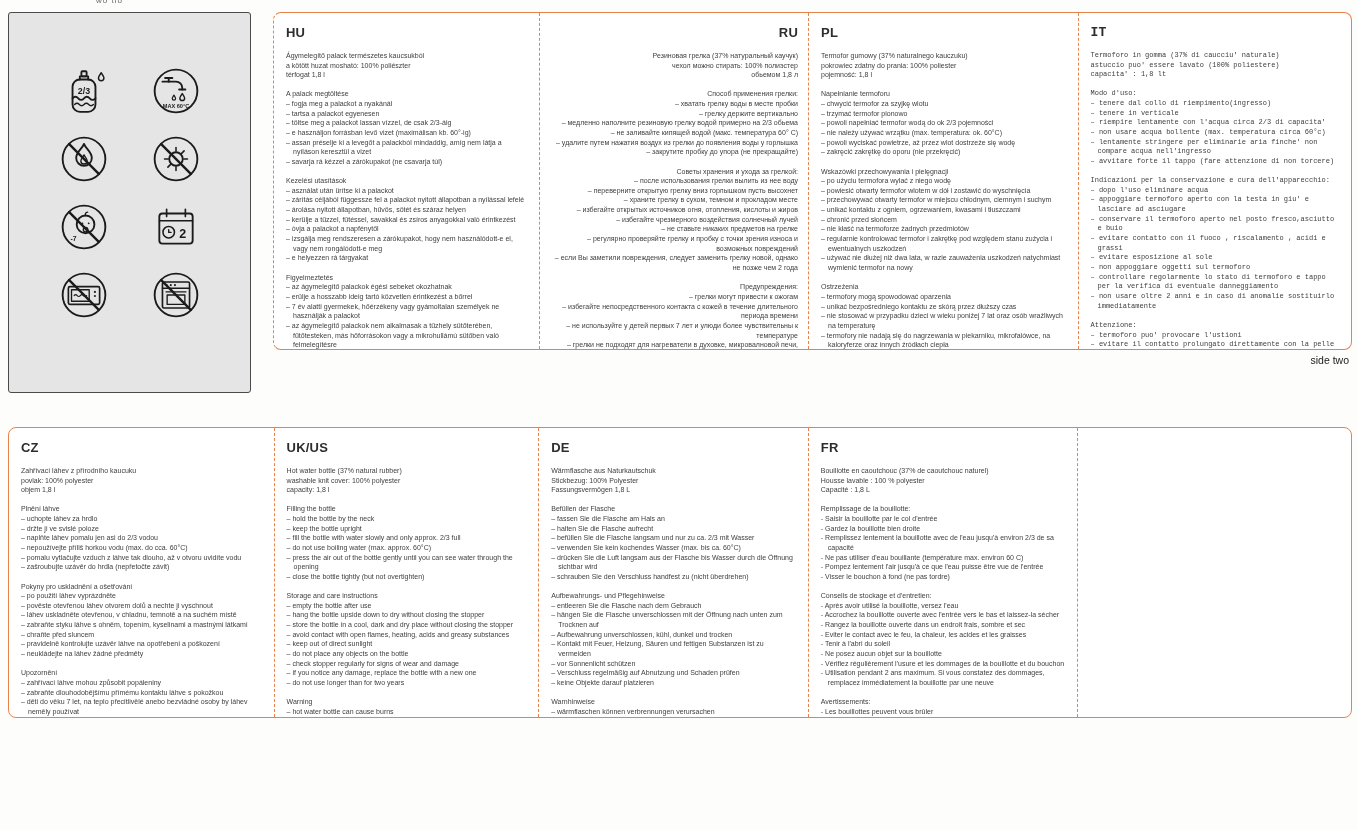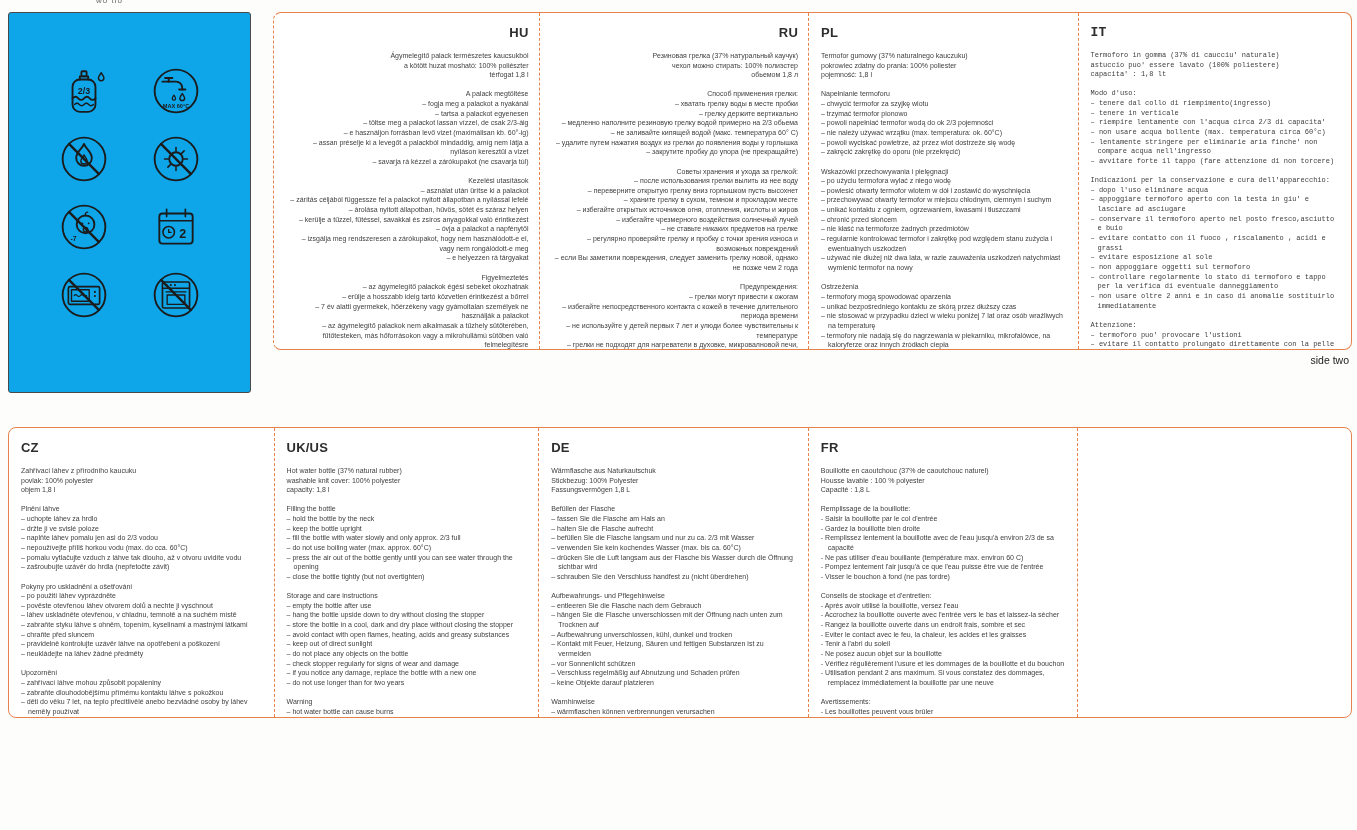--- a/index.html
+++ b/index.html
@@ -5,40 +5,40 @@
   html,body{margin:0;padding:0;}
   body{
     width:1357px;height:830px;position:relative;overflow:hidden;
     background:#fdfdfc;color:#3e3e3e;
     font-family:"Liberation Sans","DejaVu Sans",sans-serif;
   }
   .cropped-text{position:absolute;top:-4px;left:96px;font-size:8px;color:#6a6a6a;letter-spacing:1px;}
   
   .icons-panel{
     position:absolute;left:8px;top:12px;width:243px;height:381px;
-    border:1px solid #4a4a4a;border-radius:3px;background:#0ea5e9;box-sizing:border-box;
+    border:1px solid #4a4a4a;border-radius:3px;background:#e5e5e5;box-sizing:border-box;
   }
   .icons-grid{
     display:grid;grid-template-columns:92px 92px;grid-auto-rows:68px;
     justify-content:center;align-items:center;justify-items:center;padding-top:44px;
   }
   .picto{display:block;}
   .picto text{font-family:"Liberation Sans","DejaVu Sans",sans-serif;fill:#1b1b1b;stroke:none;}
   
   .lang-group{
     position:absolute;display:flex;background:#fff;box-sizing:border-box;
     border:1.5px solid #e8824b;border-radius:8px;
   }
   .top-group{left:273px;top:12px;width:1079px;height:338px;border-left-style:dashed;}
   .bottom-group{left:8px;top:427px;width:1344px;height:291px;}
   .lang-panel{
     box-sizing:border-box;padding:11px 10px 0 12px;overflow:hidden;
   }
   .lang-panel + .lang-panel{border-left:1.5px dashed #e8824b;}
-  .top-group .lang-panel:nth-child(1){width:265px;text-align:right;}
+  .top-group .lang-panel:nth-child(1){width:265px;}
   .top-group .lang-panel:nth-child(2){width:270px;text-align:right;}
   .top-group .lang-panel:nth-child(3){width:270px;}
   .top-group .lang-panel:nth-child(4){width:274px;font-family:Liberation Mono, monospace;}
   .bottom-group .lang-panel:nth-child(1){width:265px;}
   .bottom-group .lang-panel:nth-child(2){width:265px;}
   .bottom-group .lang-panel:nth-child(3){width:270px;}
   .bottom-group .lang-panel:nth-child(4){width:270px;}
   .bottom-group .lang-panel:nth-child(5){width:274px;}
   .panel-code{font-size:13px;font-weight:bold;color:#2d2d2d;margin:0 0 9px 0;letter-spacing:.2px;}
   .lang-panel{font-size:7px;line-height:1.38;}

